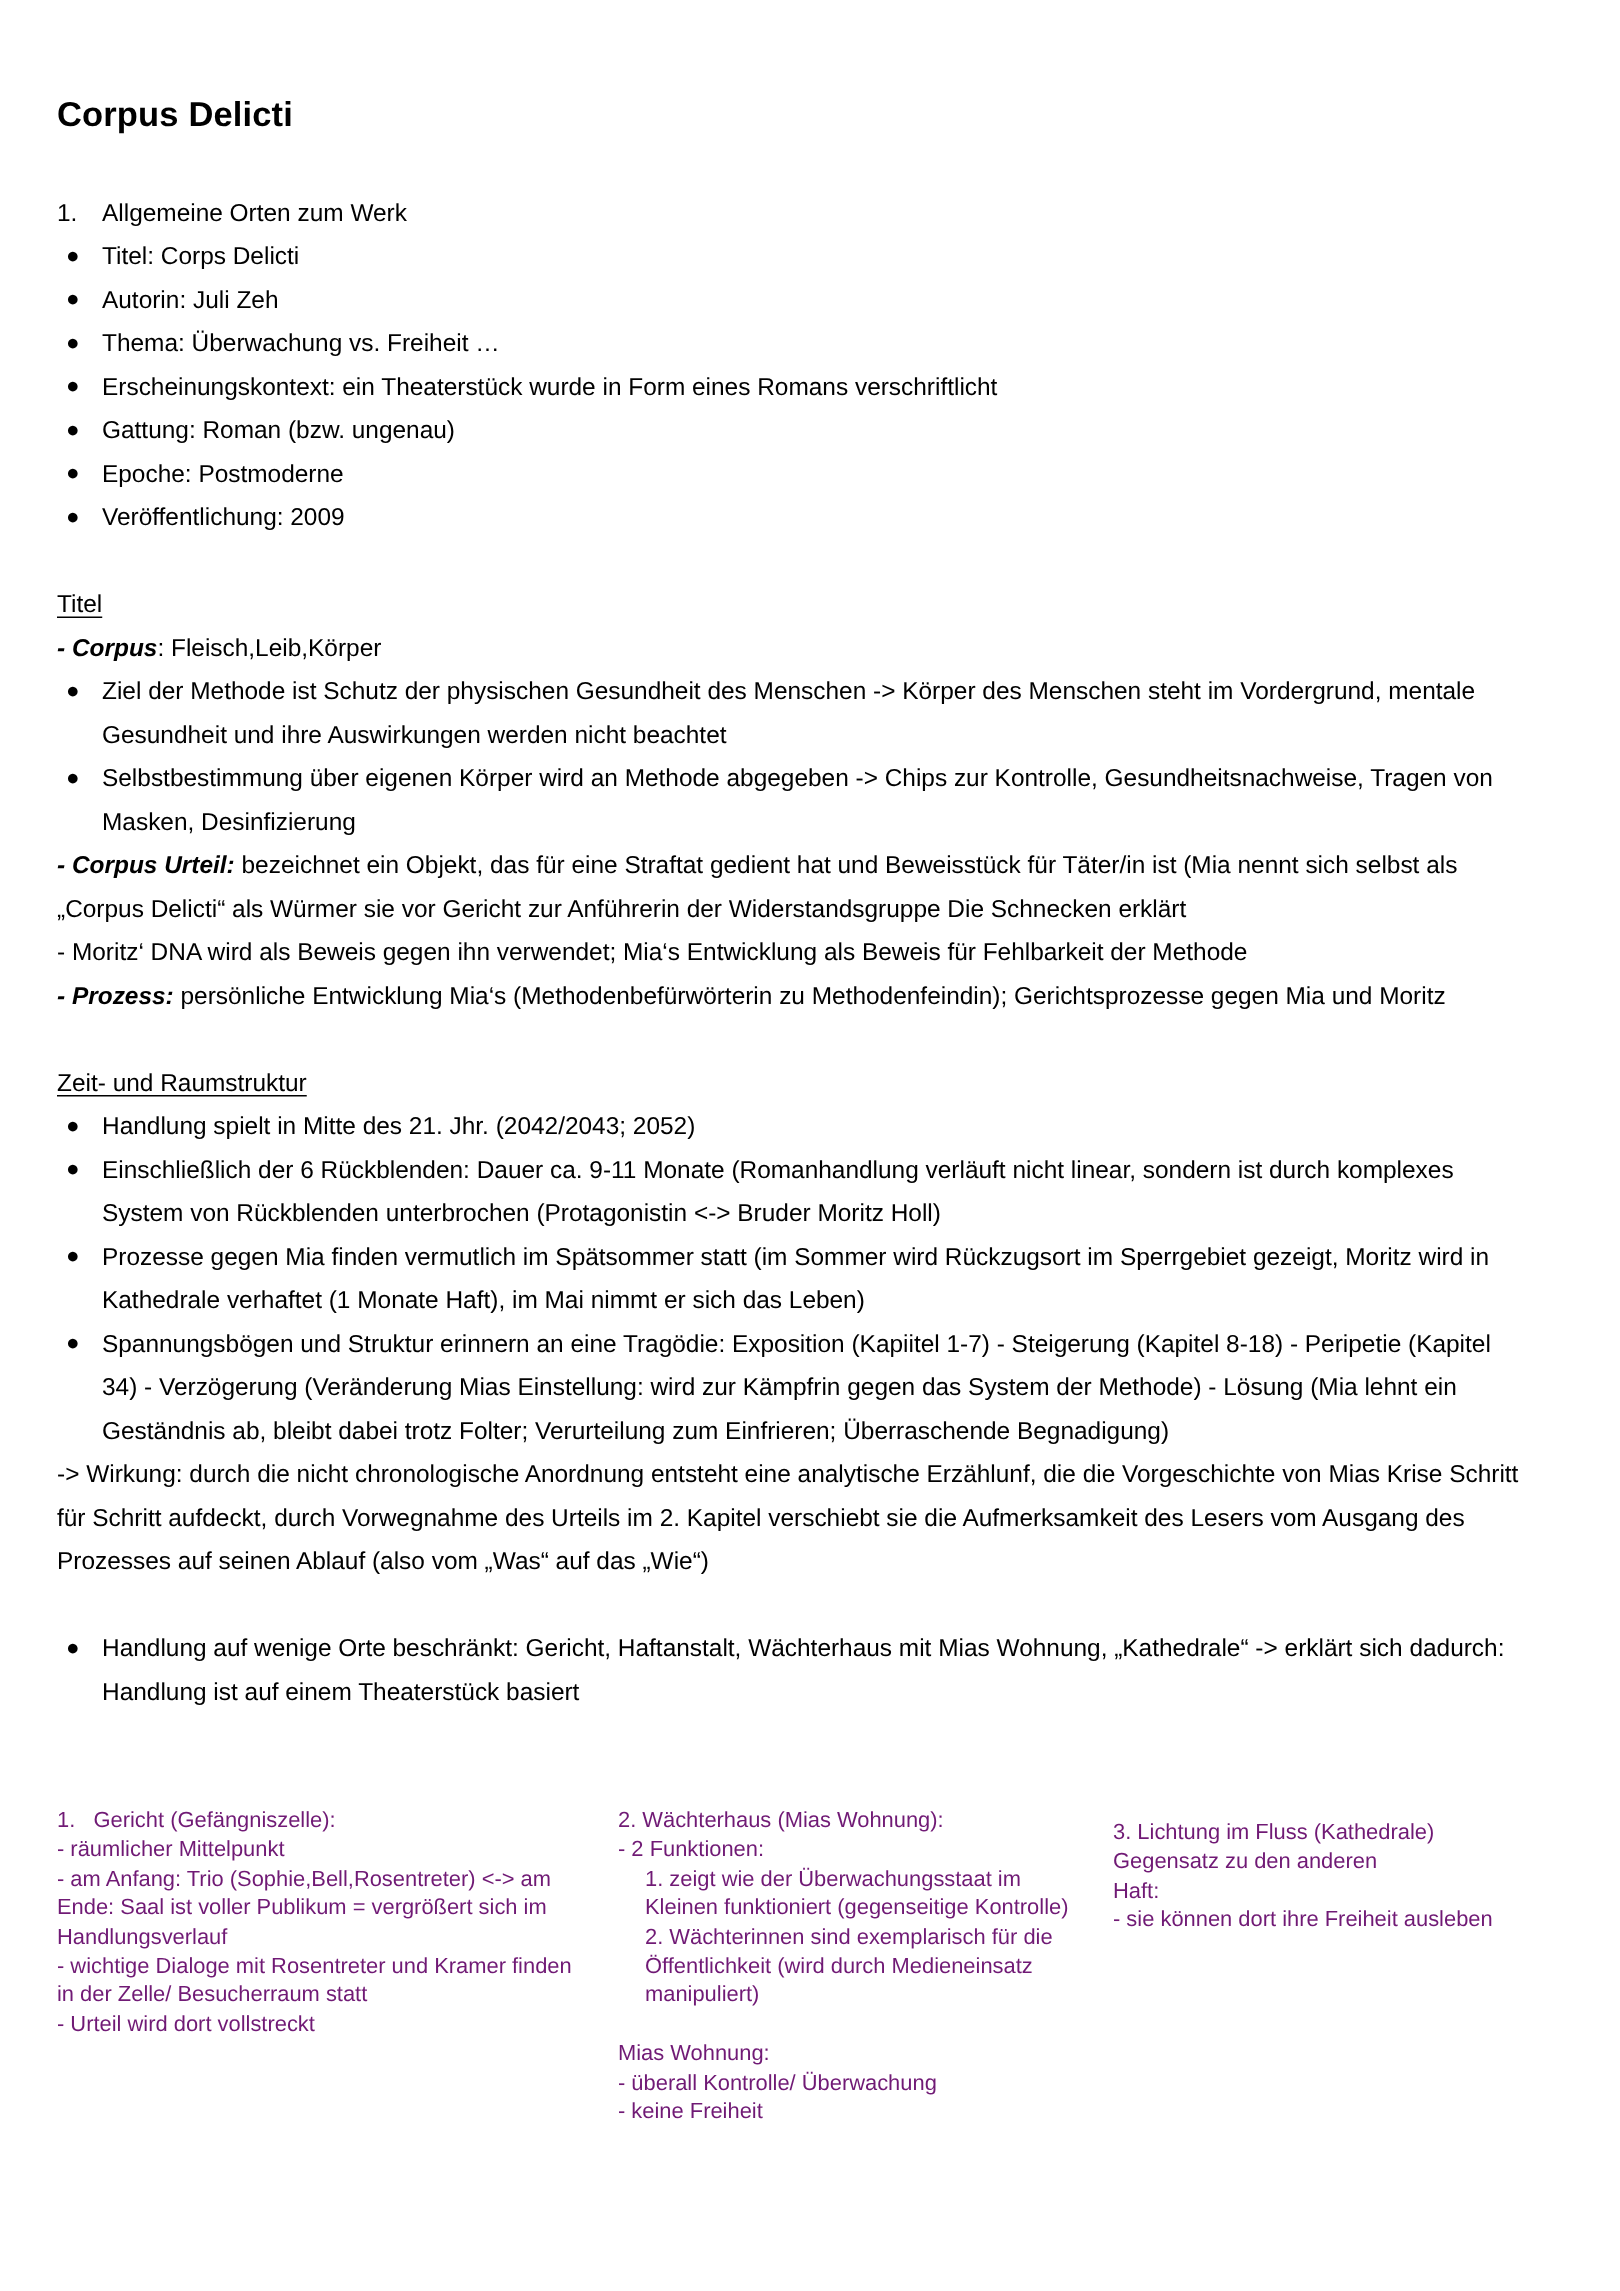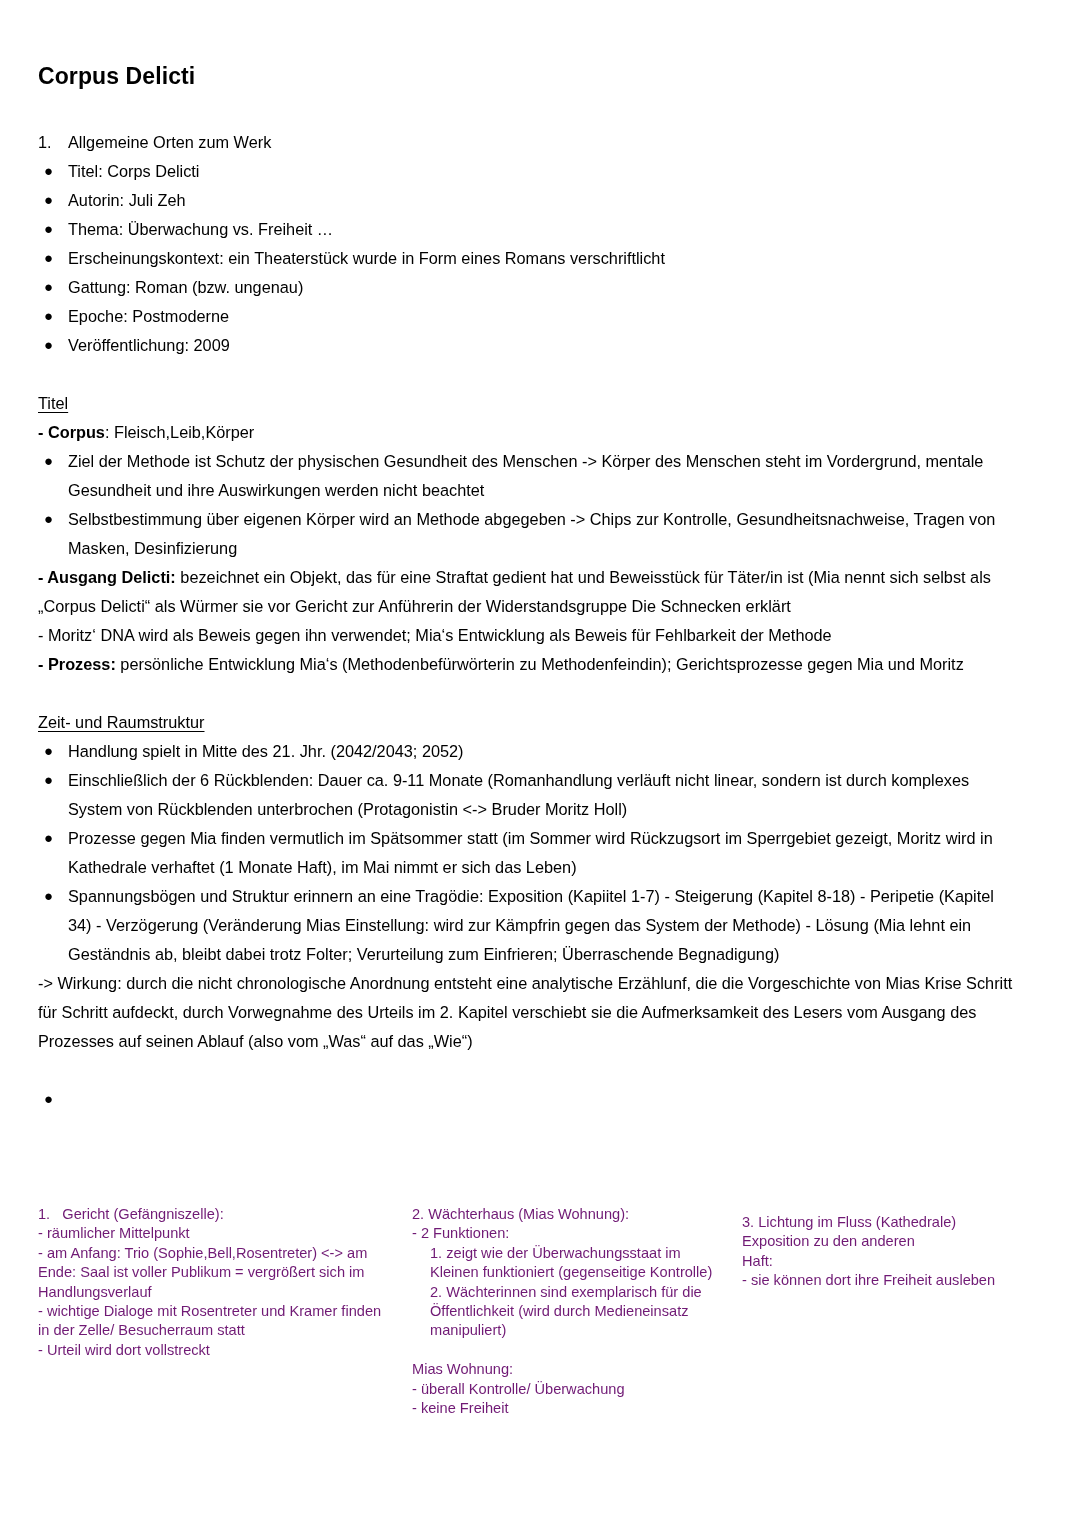--- a/index.html
+++ b/index.html
@@ -74,21 +74,21 @@
 
   .sec-head {
     font-size: 16.3px;
     line-height: 29px;
     text-decoration: underline;
     text-underline-offset: 3px;
     display: inline-block;
   }
   .sec-head-wrap { line-height: 29px; }
 
-  b, .b { font-weight: bold; }
+  b, .b { font-weight: bold; font-style: italic; }
 
   .gap-sm { height: 29px; }
 
   
   .cols {
     position: absolute;
     left: 0;
     top: 1205px;
     width: 1080px;
   }
@@ -162,21 +162,21 @@
     <div class="li">
       <span class="marker dot">●</span>
       <span>Ziel der Methode ist Schutz der physischen Gesundheit des Menschen -&gt; Körper des Menschen steht im Vordergrund, mentale Gesundheit und ihre Auswirkungen werden nicht beachtet</span>
     </div>
     <div class="li">
       <span class="marker dot">●</span>
       <span>Selbstbestimmung über eigenen Körper wird an Methode abgegeben -&gt; Chips zur Kontrolle, Gesundheitsnachweise, Tragen von Masken, Desinfizierung</span>
     </div>
 
     <div class="para">
-      <b>- Ausgang Delicti:</b><span> bezeichnet ein Objekt, das für eine Straftat gedient hat und Beweisstück für Täter/in ist (Mia nennt sich selbst als „Corpus Delicti“ als Würmer sie vor Gericht zur Anführerin der Widerstandsgruppe Die Schnecken erklärt</span>
+      <b>- Corpus Urteil:</b><span> bezeichnet ein Objekt, das für eine Straftat gedient hat und Beweisstück für Täter/in ist (Mia nennt sich selbst als „Corpus Delicti“ als Würmer sie vor Gericht zur Anführerin der Widerstandsgruppe Die Schnecken erklärt</span>
     </div>
 
     <div class="para">- Moritz‘ DNA wird als Beweis gegen ihn verwendet; Mia‘s Entwicklung als Beweis für Fehlbarkeit der Methode</div>
 
     <div class="para">
       <b>- Prozess:</b><span> persönliche Entwicklung Mia‘s (Methodenbefürwörterin zu Methodenfeindin); Gerichtsprozesse gegen Mia und Moritz</span>
     </div>
 
     <div class="gap-sm"></div>
 
@@ -200,20 +200,21 @@
       <span class="marker dot">●</span>
       <span>Spannungsbögen und Struktur erinnern an eine Tragödie: Exposition (Kapiitel 1-7) - Steigerung (Kapitel 8-18) - Peripetie (Kapitel 34) - Verzögerung (Veränderung Mias Einstellung: wird zur Kämpfrin gegen das System der Methode) - Lösung (Mia lehnt ein Geständnis ab, bleibt dabei trotz Folter; Verurteilung zum Einfrieren; Überraschende Begnadigung)</span>
     </div>
 
     <div class="para">-&gt; Wirkung: durch die nicht chronologische Anordnung entsteht eine analytische Erzählunf, die die Vorgeschichte von Mias Krise Schritt für Schritt aufdeckt, durch Vorwegnahme des Urteils im 2. Kapitel verschiebt sie die Aufmerksamkeit des Lesers vom Ausgang des Prozesses auf seinen Ablauf (also vom „Was“ auf das „Wie“)</div>
 
     <div class="gap-sm"></div>
 
     <div class="li">
       <span class="marker dot">●</span>
+      <span>Handlung auf wenige Orte beschränkt: Gericht, Haftanstalt, Wächterhaus mit Mias Wohnung, „Kathedrale“ -&gt; erklärt sich dadurch: Handlung ist auf einem Theaterstück basiert</span>
     </div>
 
   </div>
 
   <div class="cols">
 
     <div class="col col-1">
       <p>
         <span>1.</span>&nbsp;&nbsp;&nbsp;<span>Gericht (Gefängniszelle):</span>
       </p>
@@ -229,20 +230,20 @@
       <p class="head-indent">1. zeigt wie der Überwachungsstaat im Kleinen funktioniert (gegenseitige Kontrolle)</p>
       <p class="head-indent">2. Wächterinnen sind exemplarisch für die Öffentlichkeit (wird durch Medieneinsatz manipuliert)</p>
       <p class="blank"></p>
       <p>Mias Wohnung:</p>
       <p>- überall Kontrolle/ Überwachung</p>
       <p>- keine Freiheit</p>
     </div>
 
     <div class="col col-3">
       <p>3. Lichtung im Fluss (Kathedrale)</p>
-      <p>Exposition zu den anderen</p>
+      <p>Gegensatz zu den anderen</p>
       <p>Haft:</p>
       <p>- sie können dort ihre Freiheit ausleben</p>
     </div>
 
   </div>
 
 </div>
 
 </body></html>

